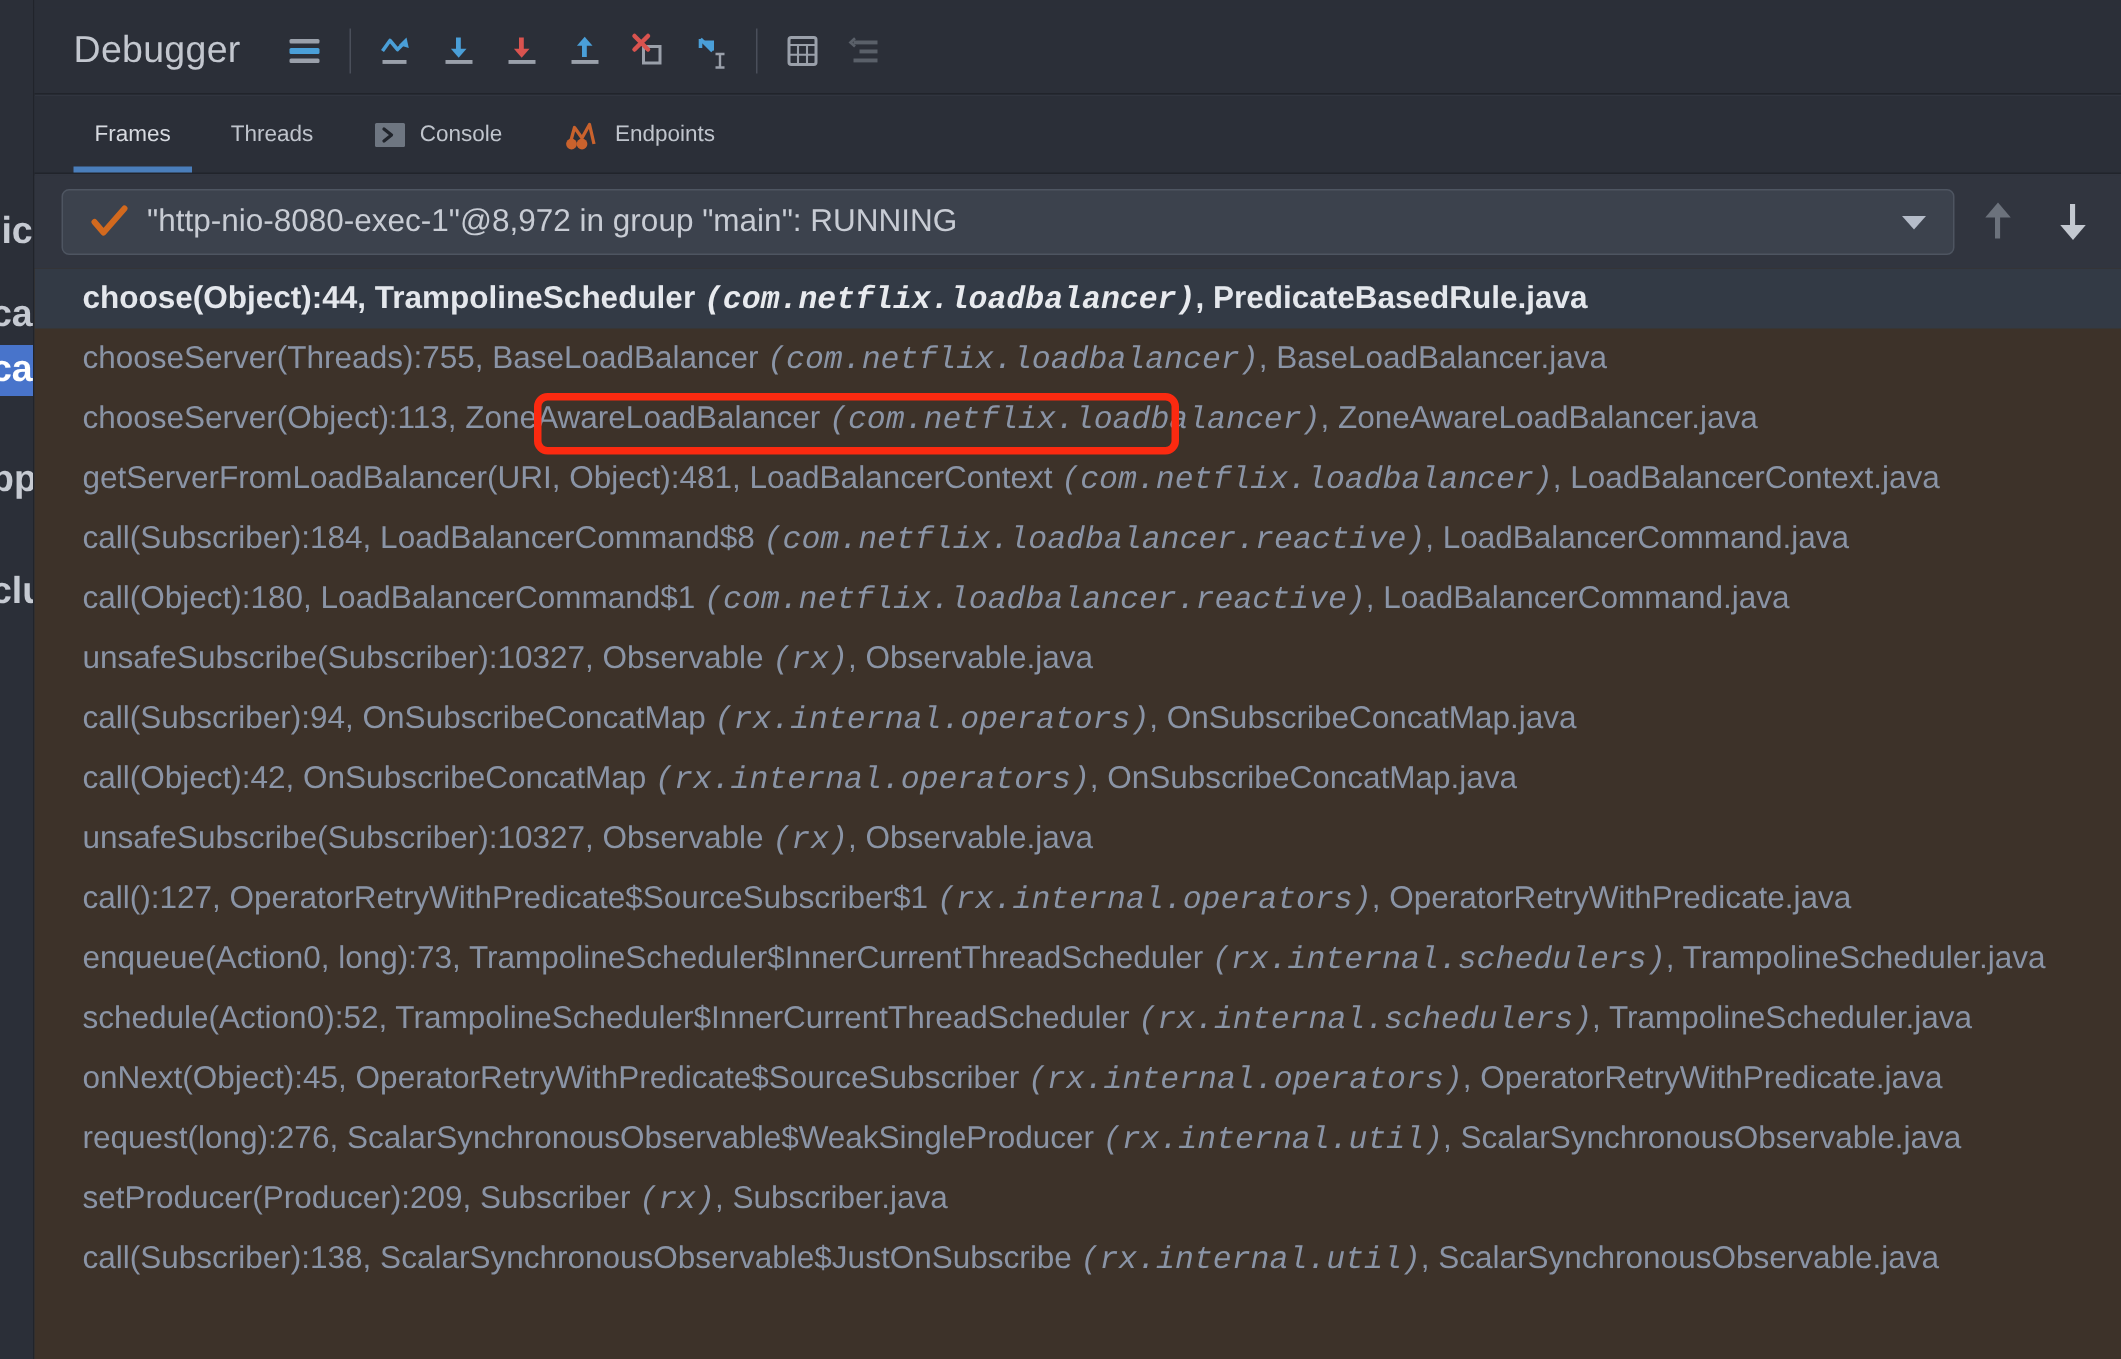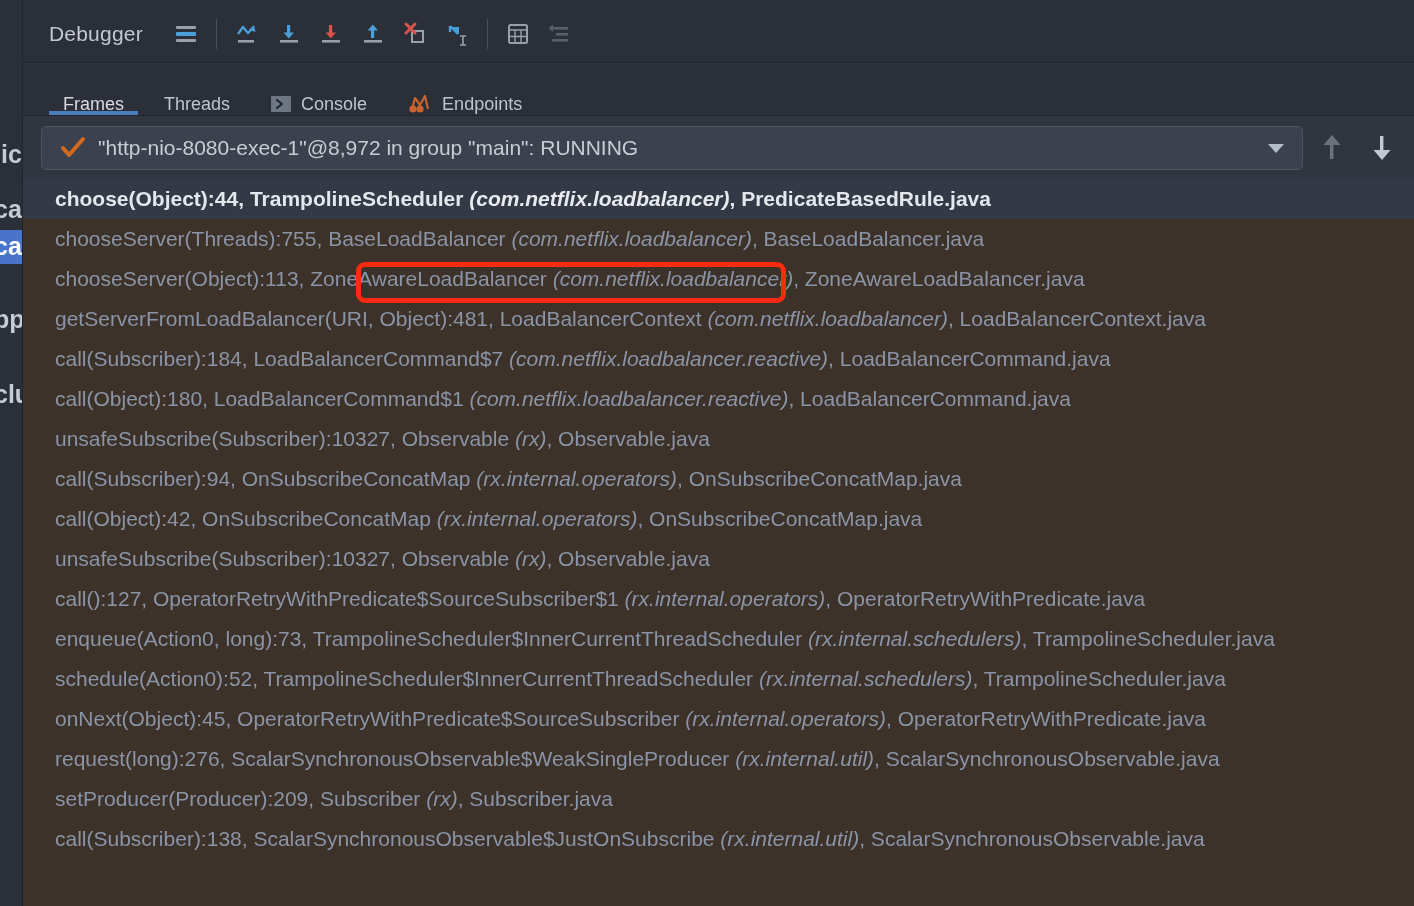--- a/index.html
+++ b/index.html
@@ -39,40 +39,40 @@
 
   
   .toolbar {
     position: absolute; left: 0; top: 5px; width: 100%; height: 58px;
     background: #2B2F38;
     display: flex; align-items: center;
     border-bottom: 1px solid #21242B;
   }
   .dbg-title {
     margin-left: 26px; margin-right: 22px;
-    font-size: 21px; color: #C3C7CF; letter-spacing: .2px;
+    font-size: 25px; color: #C3C7CF; letter-spacing: .2px;
   }
   .tb-btn {
     width: 42px; height: 42px;
     display: flex; align-items: center; justify-content: center;
     position: relative;
   }
   .tb-sep { width: 1px; height: 30px; background: #4A4F5A; margin: 0 9px; }
 
   
   .tabs {
     position: absolute; left: 0; top: 64px; width: 100%; height: 52px;
     background: #2B2F38;
     display: flex; align-items: center;
     border-bottom: 1px solid #21242B;
   }
   .tab {
-    display: flex; align-items: flex-end; gap: 9px;
+    display: flex; align-items: center; gap: 9px;
     height: 100%; padding: 0 14px; margin-left: 12px;
-    font-size: 18px; color: #BFC4CC; position: relative;
+    font-size: 15px; color: #BFC4CC; position: relative;
   }
   .tab:first-child { margin-left: 26px; }
   .tab.active { color: #D7DAE0; }
   .tab.active::after {
     content: ""; position: absolute; left: 0; right: 0; bottom: 0;
     height: 4px; background: #4A7EBB;
   }
   .tab-ico { display: flex; align-items: center; justify-content: center; }
 
   
@@ -100,21 +100,21 @@
   }
   .frame-row {
     height: 40px; line-height: 40px;
     padding-left: 32px;
     font-size: 21px; color: #8A94A6;
     white-space: nowrap; overflow: hidden;
   }
   .frame-row.selected {
     background: #333A45; color: #E4E7EC; font-weight: bold;
   }
-  .frame-row .pkg { font-style: italic; }
+  .frame-row .pkg { font-style: italic; font-family: Liberation Mono, monospace; }
   .frame-row.selected .pkg { color: #E8EAEE; }
 
   
   .annot-box {
     position: absolute;
     left: 333px; top: 83px; width: 430px; height: 41px;
     border: 5px solid #FB2A10; border-radius: 9px;
     z-index: 5; pointer-events: none;
   }
 
@@ -298,21 +298,21 @@
           </svg>
         </span>
       </div>
     </div>
 
     <div class="frames-list" id="frames-list">
       <div class="frame-row selected"><span>choose(Object):44, TrampolineScheduler </span><span class="pkg">(com.netflix.loadbalancer)</span><span>, PredicateBasedRule.java</span></div>
         <div class="frame-row"><span>chooseServer(Threads):755, BaseLoadBalancer </span><span class="pkg">(com.netflix.loadbalancer)</span><span>, BaseLoadBalancer.java</span></div>
         <div class="frame-row"><span>chooseServer(Object):113, ZoneAwareLoadBalancer </span><span class="pkg">(com.netflix.loadbalancer)</span><span>, ZoneAwareLoadBalancer.java</span></div>
         <div class="frame-row"><span>getServerFromLoadBalancer(URI, Object):481, LoadBalancerContext </span><span class="pkg">(com.netflix.loadbalancer)</span><span>, LoadBalancerContext.java</span></div>
-        <div class="frame-row"><span>call(Subscriber):184, LoadBalancerCommand$7 </span><span class="pkg">(com.netflix.loadbalancer.reactive)</span><span>, LoadBalancerCommand.java</span></div>
+        <div class="frame-row"><span>call(Subscriber):184, LoadBalancerCommand$8 </span><span class="pkg">(com.netflix.loadbalancer.reactive)</span><span>, LoadBalancerCommand.java</span></div>
         <div class="frame-row"><span>call(Object):180, LoadBalancerCommand$1 </span><span class="pkg">(com.netflix.loadbalancer.reactive)</span><span>, LoadBalancerCommand.java</span></div>
         <div class="frame-row"><span>unsafeSubscribe(Subscriber):10327, Observable </span><span class="pkg">(rx)</span><span>, Observable.java</span></div>
         <div class="frame-row"><span>call(Subscriber):94, OnSubscribeConcatMap </span><span class="pkg">(rx.internal.operators)</span><span>, OnSubscribeConcatMap.java</span></div>
         <div class="frame-row"><span>call(Object):42, OnSubscribeConcatMap </span><span class="pkg">(rx.internal.operators)</span><span>, OnSubscribeConcatMap.java</span></div>
         <div class="frame-row"><span>unsafeSubscribe(Subscriber):10327, Observable </span><span class="pkg">(rx)</span><span>, Observable.java</span></div>
         <div class="frame-row"><span>call():127, OperatorRetryWithPredicate$SourceSubscriber$1 </span><span class="pkg">(rx.internal.operators)</span><span>, OperatorRetryWithPredicate.java</span></div>
         <div class="frame-row"><span>enqueue(Action0, long):73, TrampolineScheduler$InnerCurrentThreadScheduler </span><span class="pkg">(rx.internal.schedulers)</span><span>, TrampolineScheduler.java</span></div>
         <div class="frame-row"><span>schedule(Action0):52, TrampolineScheduler$InnerCurrentThreadScheduler </span><span class="pkg">(rx.internal.schedulers)</span><span>, TrampolineScheduler.java</span></div>
         <div class="frame-row"><span>onNext(Object):45, OperatorRetryWithPredicate$SourceSubscriber </span><span class="pkg">(rx.internal.operators)</span><span>, OperatorRetryWithPredicate.java</span></div>
         <div class="frame-row"><span>request(long):276, ScalarSynchronousObservable$WeakSingleProducer </span><span class="pkg">(rx.internal.util)</span><span>, ScalarSynchronousObservable.java</span></div>

